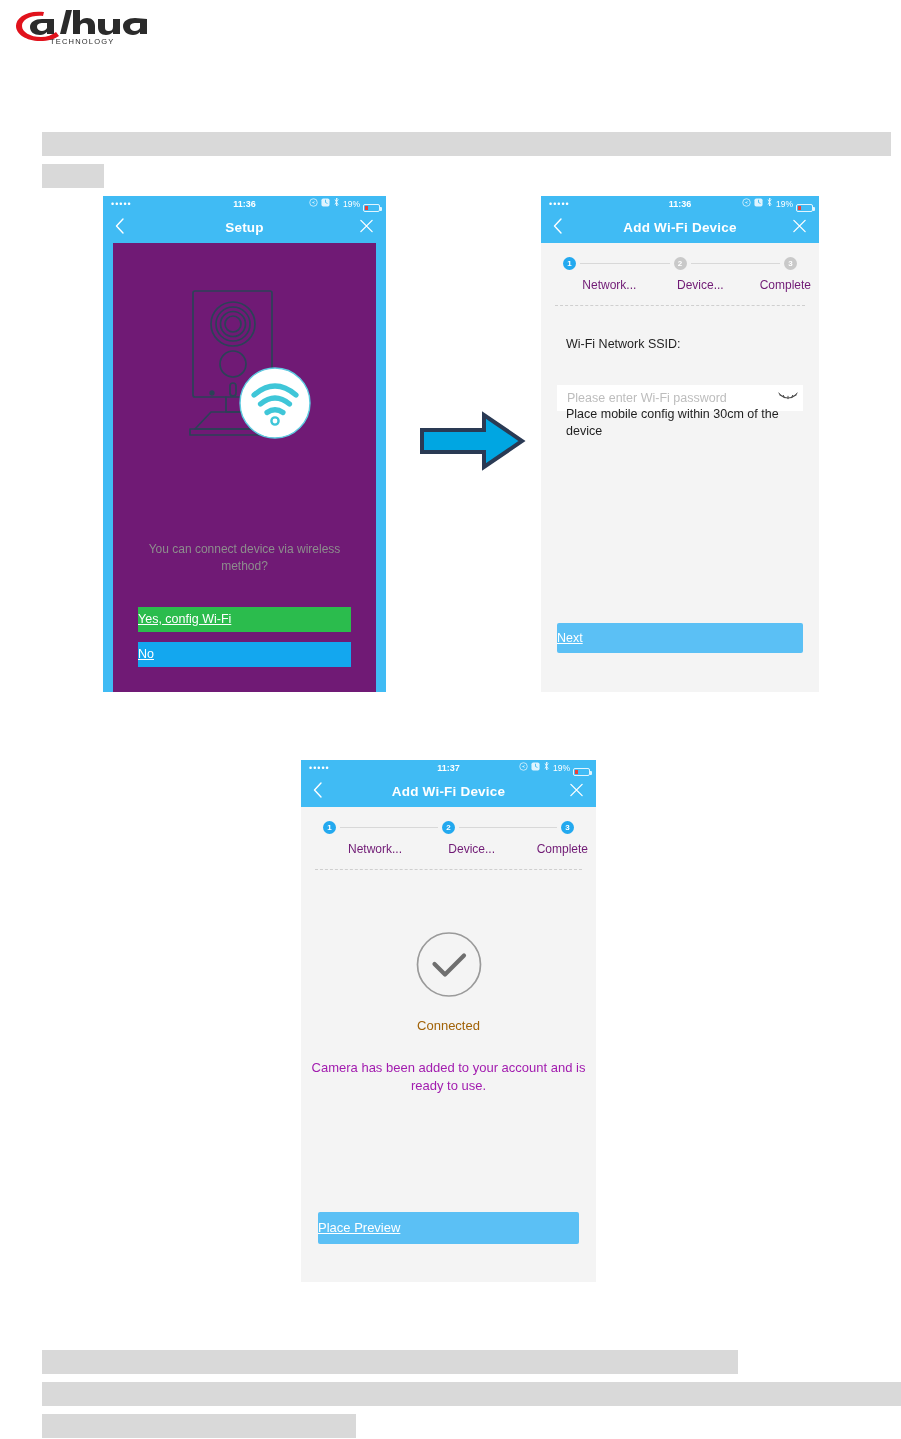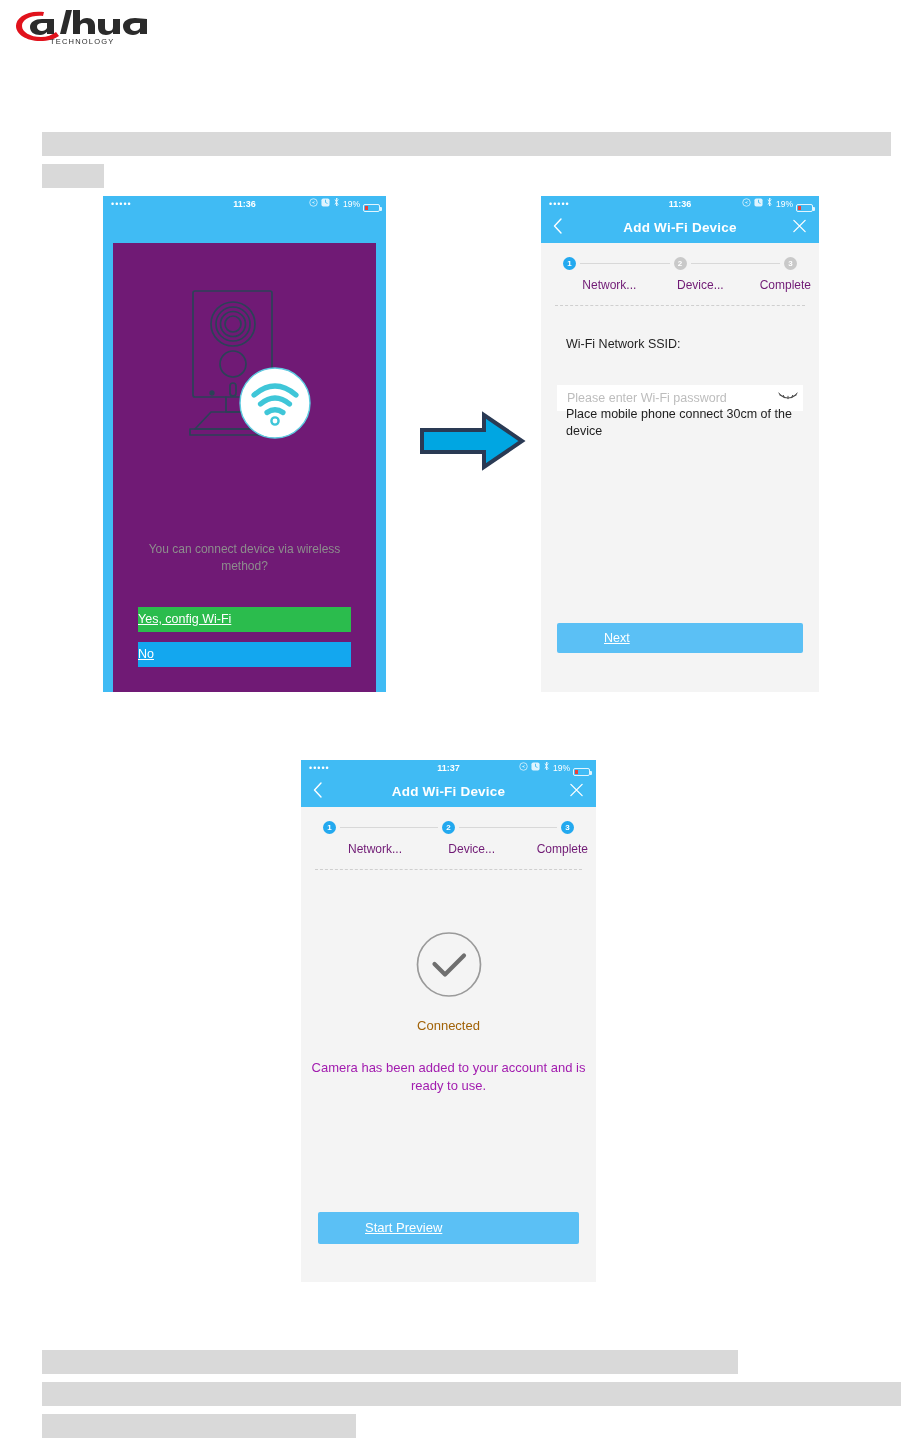--- a/index.html
+++ b/index.html
@@ -51,21 +51,21 @@
   .stepcircle.on{background:#23a9ef;}
   .stepline{flex:1 1 auto;height:1px;background:#d8d8d8;margin:0 4px;}
   .steplabels{display:flex;justify-content:space-between;padding:8px 8px 0 8px;}
   .steplabels span{font-size:12px;color:#701a75;width:33.33%;text-align:right;}
   .dashsep{border-top:1px dashed #cfcfcf;margin:13px 14px 0 14px;height:0;}
 
   
   .btn{display:block;text-align:left;color:#fff;font-size:12.5px;border:0;cursor:pointer;text-decoration:underline;}
   .btn-green{background:#2bbc4d;}
   .btn-blue{background:#13a7ef;}
-  .btn-lightblue{background:#5bc0f5;border-radius:2px;padding-left:47px;}
+  .btn-lightblue{background:#5bc0f5;border-radius:2px;}
 
   
   #phone-screen-setup{left:103px;top:196px;width:283px;height:496px;background:#40bbf4;}
   #phone-screen-setup .inner{
     position:absolute;left:10px;right:10px;top:47px;bottom:0;background:#701a75;
   }
   #setup-illustration{position:absolute;left:50%;top:36px;transform:translateX(-50%);}
   #setup-question{
     position:absolute;left:26px;right:26px;top:298px;text-align:center;
     font-size:12px;color:#8d8d8d;line-height:17px;
@@ -154,20 +154,33 @@
             <path d="M2 2.5 L5 7.5 L3.5 9 L3.5 1 L5 2.5 L2 7.5" fill="none" stroke="#eaf8ff" stroke-width="0.9"></path>
           </svg>
       </span>
       <span>19%</span>
       <span class="batt">
           <i></i>
         </span>
     </span>
   </div>
 
+  <div class="navbar">
+    <span class="back">
+      <svg width="9" height="16" viewBox="0 0 9 16">
+          <path d="M8 1 L1.5 8 L8 15" fill="none" stroke="#ffffff" stroke-width="1.4" stroke-linecap="round" stroke-linejoin="round"></path>
+        </svg>
+    </span>
+    <span class="title">Setup</span>
+    <span class="close">
+      <svg width="15" height="15" viewBox="0 0 16 16">
+          <path d="M2 2 L14 14 M14 2 L2 14" stroke="#ffffff" stroke-width="1.4" stroke-linecap="round"></path>
+        </svg>
+    </span>
+  </div>
 
   <div class="inner">
 
     <div id="setup-illustration">
       <svg width="148" height="168" viewBox="0 0 148 168" xmlns="http://www.w3.org/2000/svg">
         <g fill="none" stroke="#2b4257" stroke-width="1.7" stroke-linejoin="round" stroke-linecap="round">
 
           <rect x="22" y="12" width="79" height="106" rx="2"></rect>
 
           <circle cx="62" cy="45" r="22"></circle>
@@ -275,21 +288,21 @@
   <div id="wifi-pass-field">
     <input id="wifi-pass-input" type="text" placeholder="Please enter Wi-Fi password" style="">
     <span id="wifi-eye-icon">
       <svg width="20" height="12" viewBox="0 0 22 13">
         <path d="M2 3 Q11 10 20 3" fill="none" stroke="#4a4a4a" stroke-width="1.3" stroke-linecap="round"></path>
         <path d="M2.5 3 L1 1 M7 6.2 L6 3.7 M11 7.3 L11 4.6 M15 6.2 L16 3.7 M19.5 3 L21 1" stroke="#4a4a4a" stroke-width="1.1" stroke-linecap="round" fill="none"></path>
       </svg>
     </span>
   </div>
 
-  <div id="wifi-hint">Place mobile phone connect 30cm of the device</div>
+  <div id="wifi-hint">Place mobile config within 30cm of the device</div>
 
   <div class="btn btn-lightblue" id="wifi-btn-next">Next</div>
 </div>
 
 <div class="phone" id="phone-screen-complete">
 
   <div class="statusbar">
     <span class="dots">•••••</span>
     <span class="clock">11:37</span>
     <span class="right">
@@ -350,14 +363,14 @@
   <div id="complete-check-icon">
     <svg width="67" height="67" viewBox="0 0 67 67">
       <circle cx="33.5" cy="33.5" r="31.5" fill="none" stroke="#9a9a9a" stroke-width="1.7"></circle>
       <path d="M19 33 L29.5 43.5 L48.5 24.5" fill="none" stroke="#6f6f6f" stroke-width="4.2" stroke-linecap="round" stroke-linejoin="round"></path>
     </svg>
   </div>
 
   <div id="complete-status">Connected</div>
   <div id="complete-message">Camera has been added to your account and is ready to use.</div>
 
-  <div class="btn btn-lightblue" id="complete-btn-preview">Start Preview</div>
+  <div class="btn btn-lightblue" id="complete-btn-preview">Place Preview</div>
 </div>
 
 </body></html>

